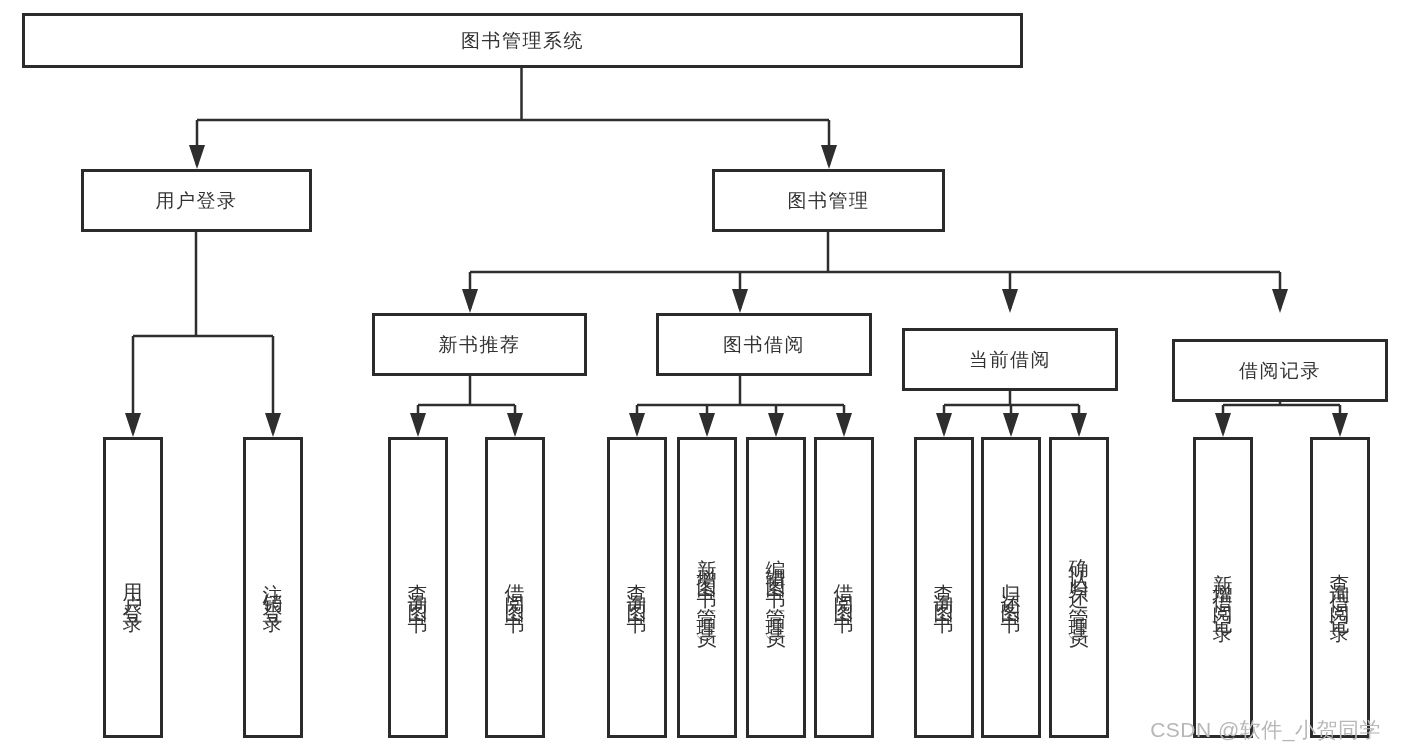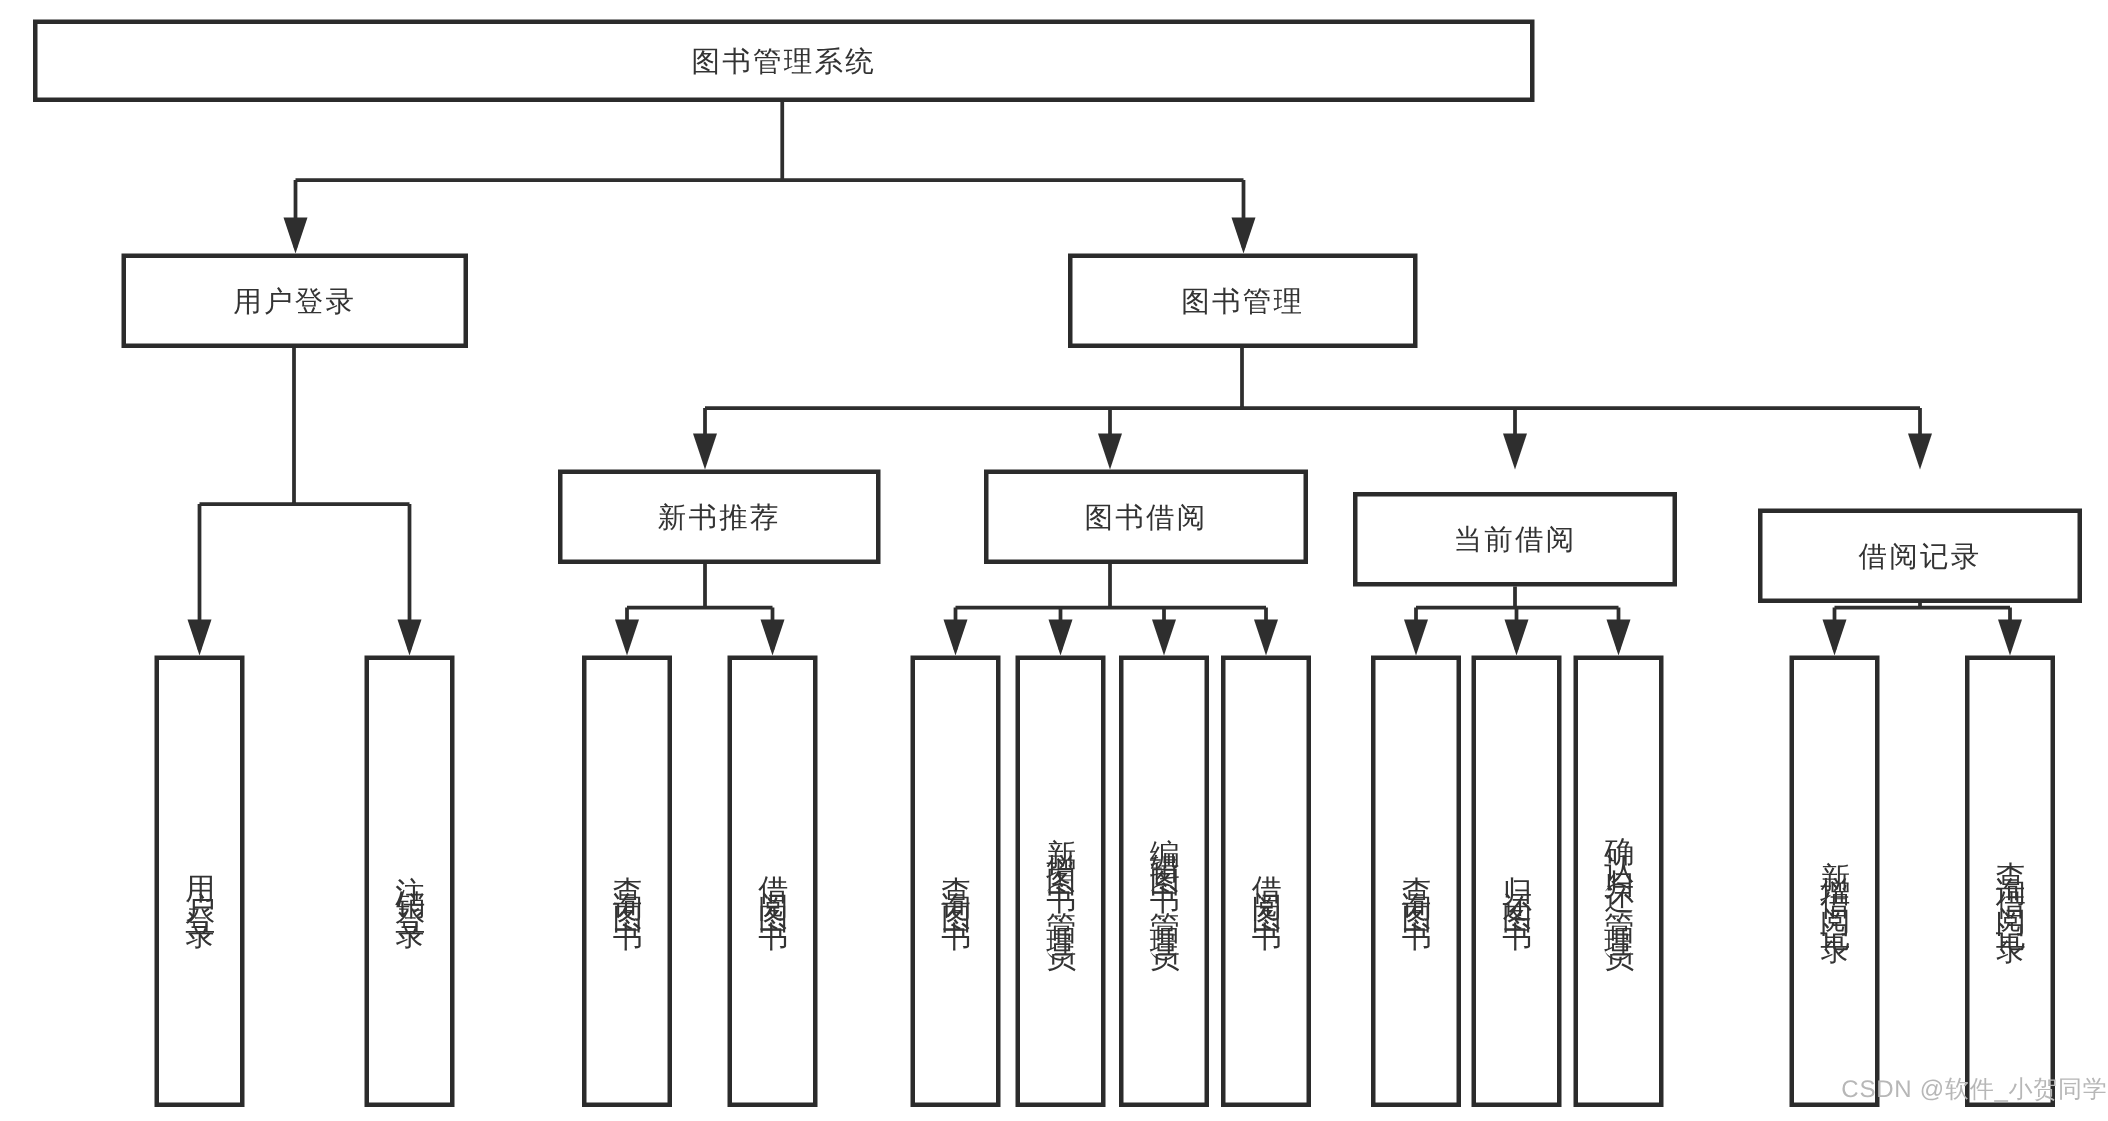--- a/index.html
+++ b/index.html
@@ -35,22 +35,22 @@
     writing-mode: vertical-rl;
     text-orientation: mixed;
     font-size: 20px;
     letter-spacing: 10px;
     line-height: 1;
     white-space: nowrap;
   }
   .watermark {
     position: absolute;
     top: 716px;
-    right: 0;
-    font-size: 16px;
+    right: 24px;
+    font-size: 21px;
     letter-spacing: 0.5px;
     color: #b7b7b7;
     white-space: nowrap;
   }
   
   .n-root   { left: 22px;   top: 13px;  width: 1001px; height: 55px; }
   .n-login  { left: 81px;   top: 169px; width: 231px;  height: 63px; }
   .n-mgmt   { left: 712px;  top: 169px; width: 233px;  height: 63px; }
   .n-rec    { left: 372px;  top: 313px; width: 215px;  height: 63px; }
   .n-borrow { left: 632px;  top: 313px; width: 216px;  height: 63px; margin-left: 24px; }

